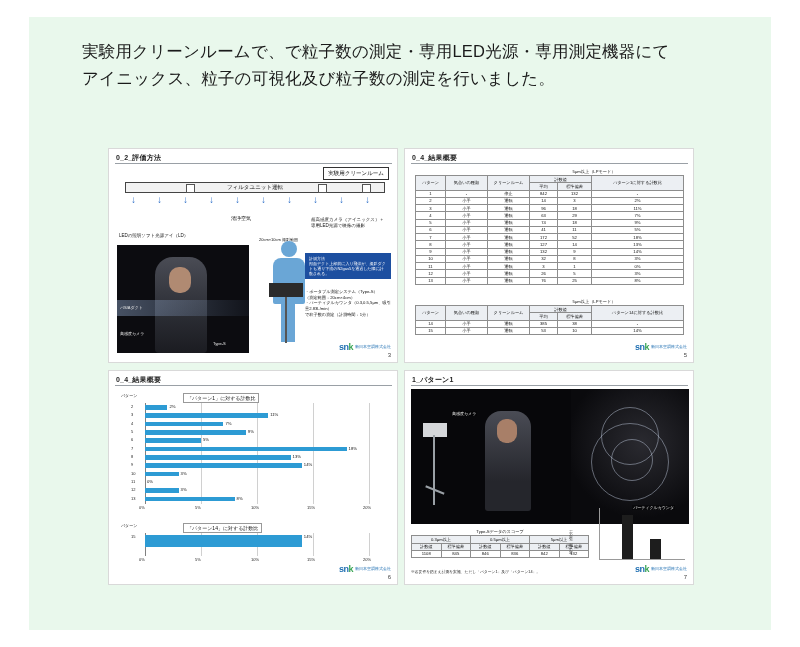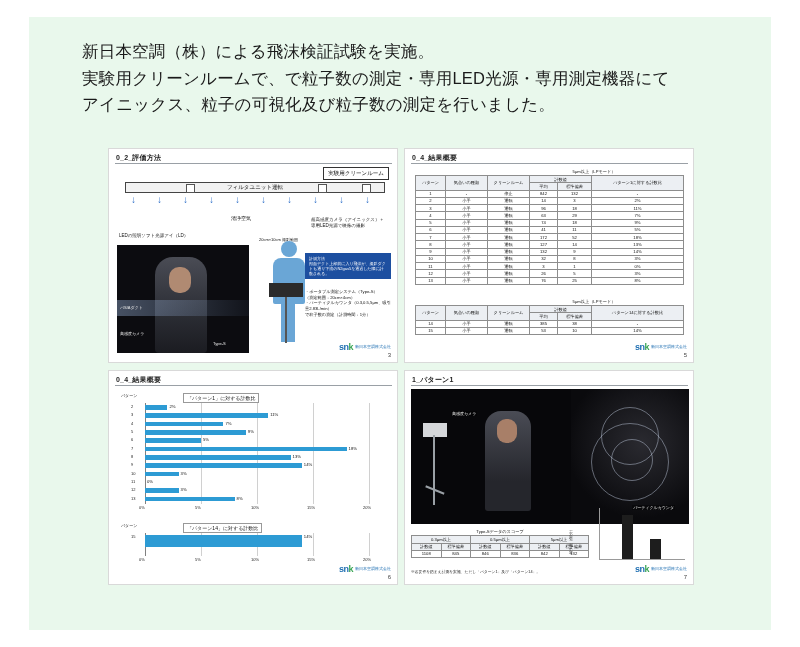--- a/index.html
+++ b/index.html
@@ -446,21 +446,20 @@
     transform-origin: left top;
   }
 </style>
 </head>
 <body>
 
 <div class="page">
   <div class="green-panel"></div>
 
   <div class="intro">
-    <div>新日本空調（株）による飛沫検証試験を実施。</div>
     <div>実験用クリーンルームで、で粒子数の測定・専用LED光源・専用測定機器にて</div>
     <div>アイニックス、粒子の可視化及び粒子数の測定を行いました。</div>
   </div>
 
   <div class="slide s1">
     <div class="slide-title">0_2_評価方法</div>
     <div class="slide-title-rule"></div>
 
     <div class="cr-box">実験用クリーンルーム</div>
 

